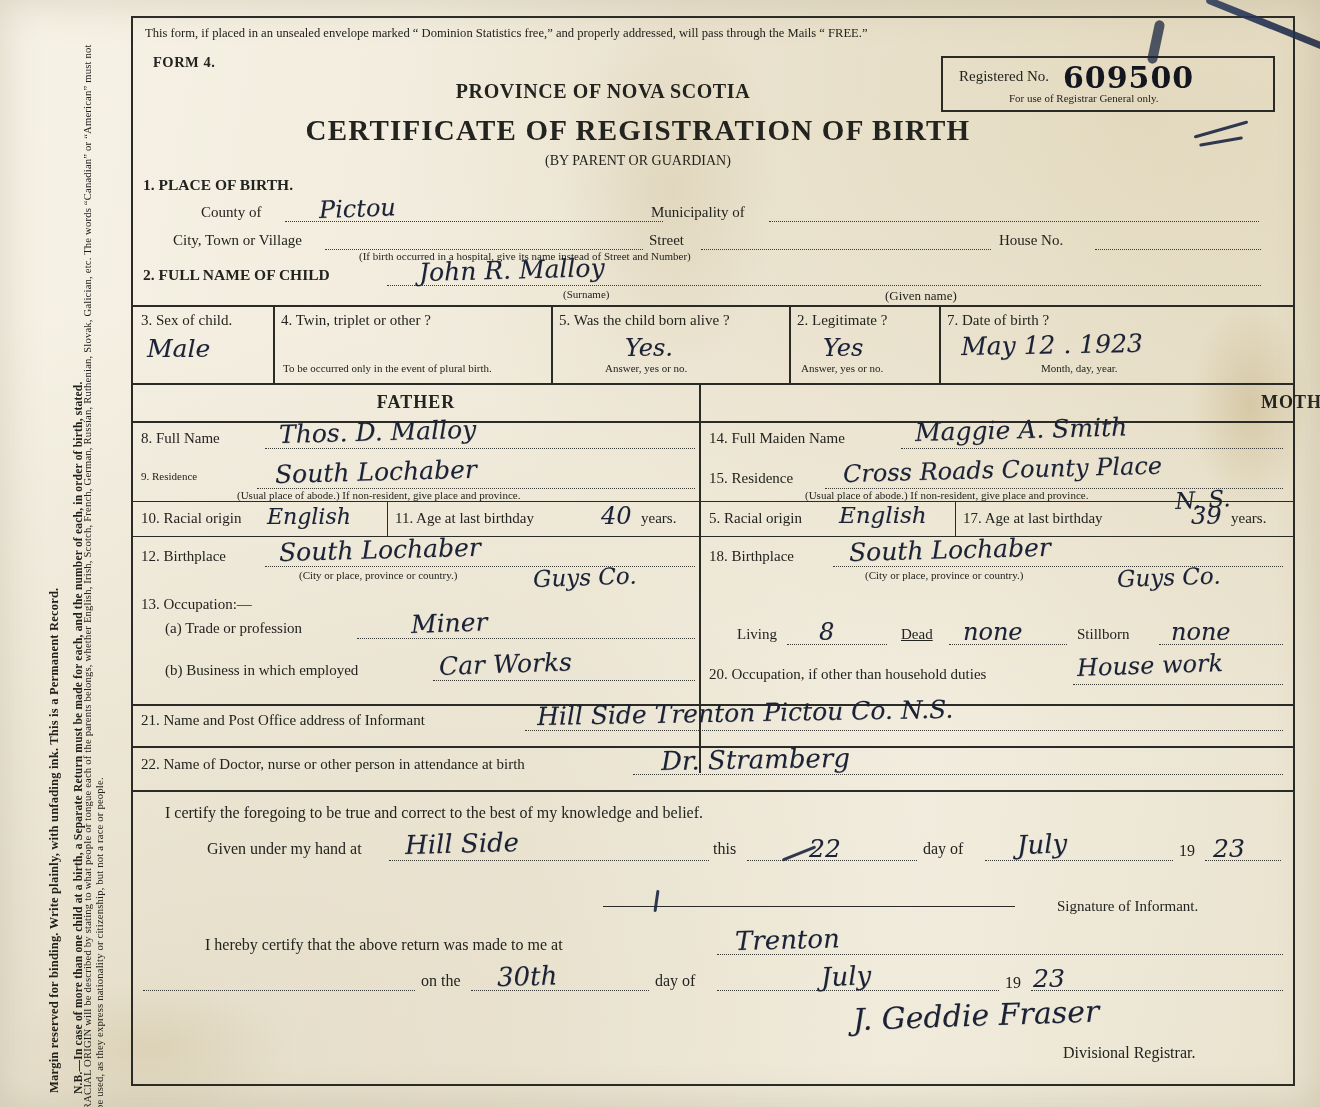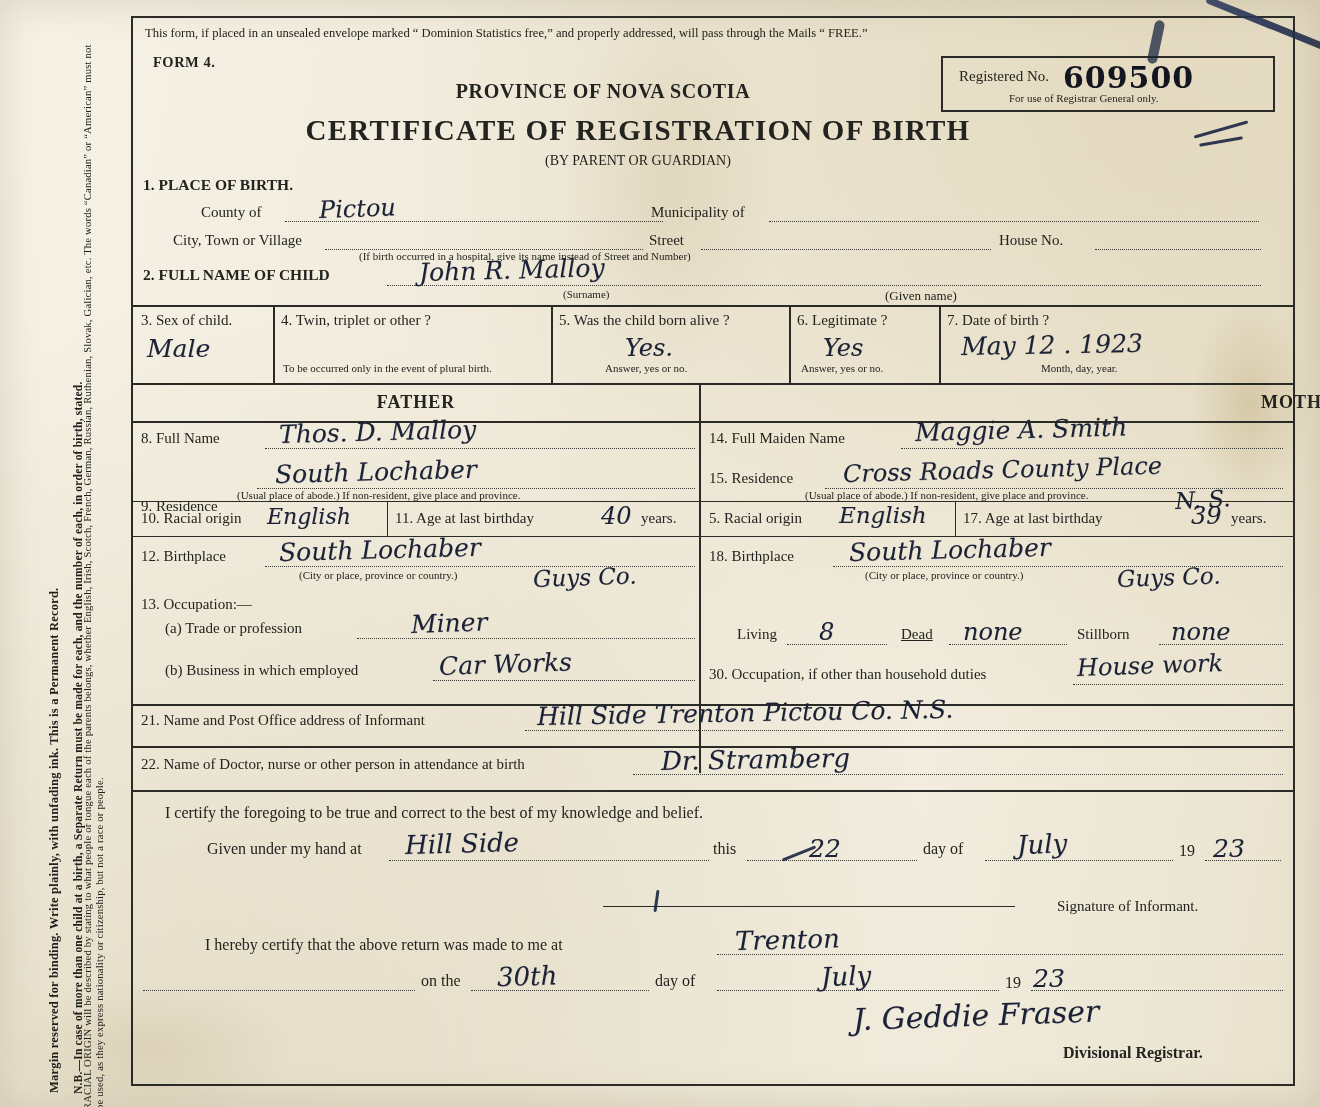--- a/index.html
+++ b/index.html
@@ -190,39 +190,39 @@
     <div class="txt" style="left:8px; top:294px; font-size:15px;">3. Sex of child.</div>
     <div class="hw ink" style="left:14px; top:316px; font-size:25px;">Male</div>
 
     <div class="txt" style="left:148px; top:294px; font-size:15px;">4. Twin, triplet or other ?</div>
     <div class="txt xs" style="left:150px; top:344px; font-size:11px;">To be occurred only in the event of plural birth.</div>
 
     <div class="txt" style="left:426px; top:294px; font-size:15px;">5. Was the child born alive ?</div>
     <div class="hw ink" style="left:492px; top:316px; font-size:24px;">Yes.</div>
     <div class="txt xs" style="left:472px; top:344px; font-size:11px;">Answer, yes or no.</div>
 
-    <div class="txt" style="left:664px; top:294px; font-size:15px;">6. Legitimate ?</div>
+    <div class="txt" style="left:664px; top:294px; font-size:15px;">2. Legitimate ?</div>
     <div class="hw ink" style="left:690px; top:316px; font-size:24px;">Yes</div>
     <div class="txt xs" style="left:668px; top:344px; font-size:11px;">Answer, yes or no.</div>
 
     <div class="txt" style="left:814px; top:294px; font-size:15px;">7. Date of birth ?</div>
     <div class="hw ink" style="left:828px; top:314px; font-size:25px; transform:rotate(-1deg);">May 12 . 1923</div>
     <div class="txt xs" style="left:908px; top:344px; font-size:11px;">Month, day, year.</div>
 
     <div class="inner-line" style="left:0; top:403px; width:1160px; height:1.6px;"></div>
     <div class="inner-line" style="left:566px; top:365px; width:1.6px; height:390px;"></div>
 
     <div class="txt b cap" style="left:0; top:374px; width:566px; text-align:center; font-size:18px; letter-spacing:1px;">FATHER</div>
     <div class="txt b cap" style="left:568px; top:374px; width:648px; text-align:right; font-size:18px; letter-spacing:1px;">MOTHER</div>
 
     <div class="txt" style="left:8px; top:412px; font-size:15px;">8. Full Name</div>
     <div class="dots" style="left:132px; top:430px; width:430px;"></div>
     <div class="hw ink" style="left:146px; top:402px; font-size:25px; transform:rotate(-1.5deg);">Thos. D. Malloy</div>
 
-    <div class="txt" style="left:8px; top:452px; font-size:15px;margin-top:28px;">9. Residence</div>
+    <div class="txt" style="left:8px; top:452px; font-size:11px;">9. Residence</div>
     <div class="dots" style="left:124px; top:470px; width:438px;"></div>
     <div class="hw ink" style="left:142px; top:442px; font-size:25px; transform:rotate(-1.5deg);">South Lochaber</div>
     <div class="txt xs" style="left:104px; top:471px; font-size:11px;">(Usual place of abode.)  If non-resident, give place and province.</div>
 
     <div class="txt" style="left:8px; top:492px; font-size:15px;">10. Racial origin</div>
     <div class="hw ink" style="left:134px; top:486px; font-size:22px;">English</div>
     <div class="txt" style="left:262px; top:492px; font-size:15px;">11. Age at last birthday</div>
     <div class="hw ink" style="left:468px; top:484px; font-size:24px;">40</div>
     <div class="txt" style="left:508px; top:492px; font-size:15px;">years.</div>
     <div class="inner-line" style="left:0; top:483px; width:566px; height:1.4px;"></div>
@@ -272,21 +272,21 @@
     <div class="txt" style="left:604px; top:608px; font-size:15px;">Living</div>
     <div class="dots" style="left:654px; top:626px; width:100px;"></div>
     <div class="hw ink" style="left:686px; top:600px; font-size:24px;">8</div>
     <div class="txt" style="left:768px; top:608px; font-size:15px;text-decoration:underline;">Dead</div>
     <div class="dots" style="left:816px; top:626px; width:118px;"></div>
     <div class="hw ink" style="left:830px; top:600px; font-size:24px;">none</div>
     <div class="txt" style="left:944px; top:608px; font-size:15px;">Stillborn</div>
     <div class="dots" style="left:1026px; top:626px; width:124px;"></div>
     <div class="hw ink" style="left:1038px; top:600px; font-size:24px;">none</div>
 
-    <div class="txt" style="left:576px; top:648px; font-size:15px;">30. Occupation, if other than household duties</div>
+    <div class="txt" style="left:576px; top:648px; font-size:15px;">20. Occupation, if other than household duties</div>
     <div class="dots" style="left:940px; top:666px; width:210px;"></div>
     <div class="hw ink" style="left:944px; top:636px; font-size:24px; transform:rotate(-2deg);">House work</div>
 
     <div class="inner-line" style="left:0; top:686px; width:1160px; height:1.6px;"></div>
 
     <div class="txt" style="left:8px; top:694px; font-size:15px;">21. Name and Post Office address of Informant</div>
     <div class="dots" style="left:392px; top:712px; width:758px;"></div>
     <div class="hw ink" style="left:404px; top:684px; font-size:25px; transform:rotate(-1deg);">Hill Side Trenton Pictou Co. N.S.</div>
 
     <div class="inner-line" style="left:0; top:728px; width:1160px; height:1.6px;"></div>
@@ -326,17 +326,17 @@
     <div class="dots" style="left:338px; top:972px; width:178px;"></div>
     <div class="hw ink" style="left:364px; top:944px; font-size:26px; transform:rotate(-1.5deg);">30th</div>
     <div class="txt" style="left:522px; top:954px; font-size:16px;">day of</div>
     <div class="dots" style="left:584px; top:972px; width:282px;"></div>
     <div class="hw ink" style="left:688px; top:944px; font-size:26px; transform:rotate(-2deg);">July</div>
     <div class="txt" style="left:872px; top:956px; font-size:16px;">19</div>
     <div class="dots" style="left:898px; top:972px; width:252px;"></div>
     <div class="hw ink" style="left:900px; top:946px; font-size:25px;">23</div>
 
     <div class="hw ink" style="left:720px; top:984px; font-size:30px; transform:rotate(-2deg);">J. Geddie Fraser</div>
-    <div class="txt" style="left:930px; top:1026px; font-size:16px;font-weight:bold;">Divisional Registrar.</div>
+    <div class="txt" style="left:930px; top:1026px; font-size:16px;">Divisional Registrar.</div>
   </div>
 
   <div class="edge-shadow"></div>
 </div>
 
 </body></html>

